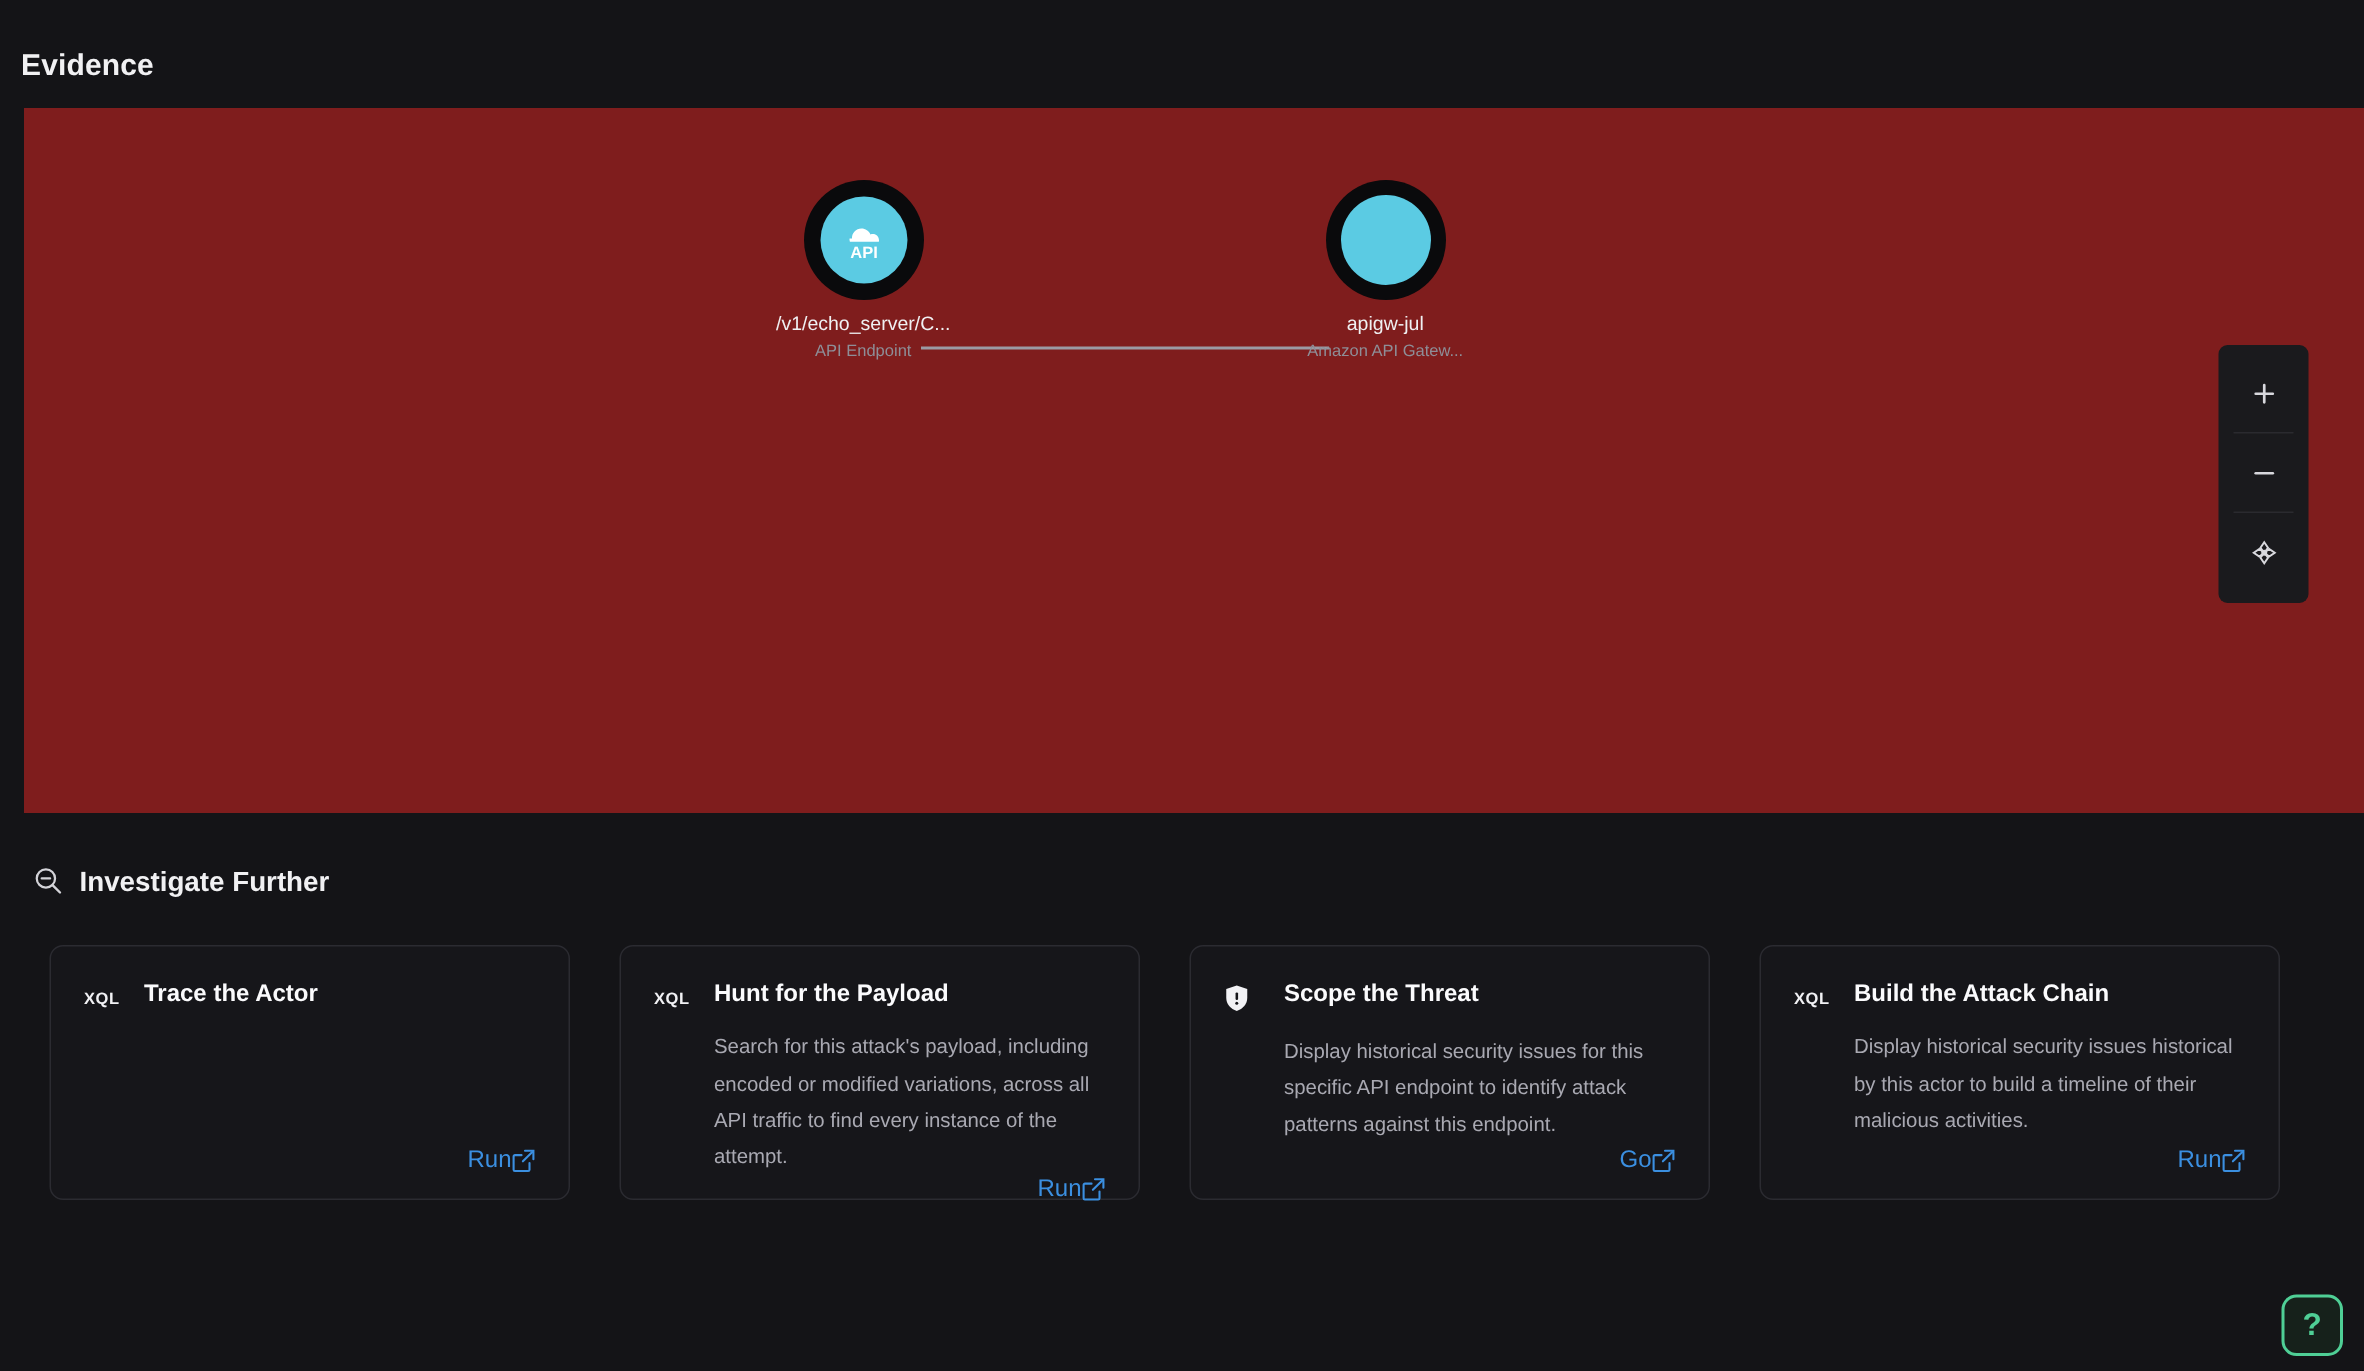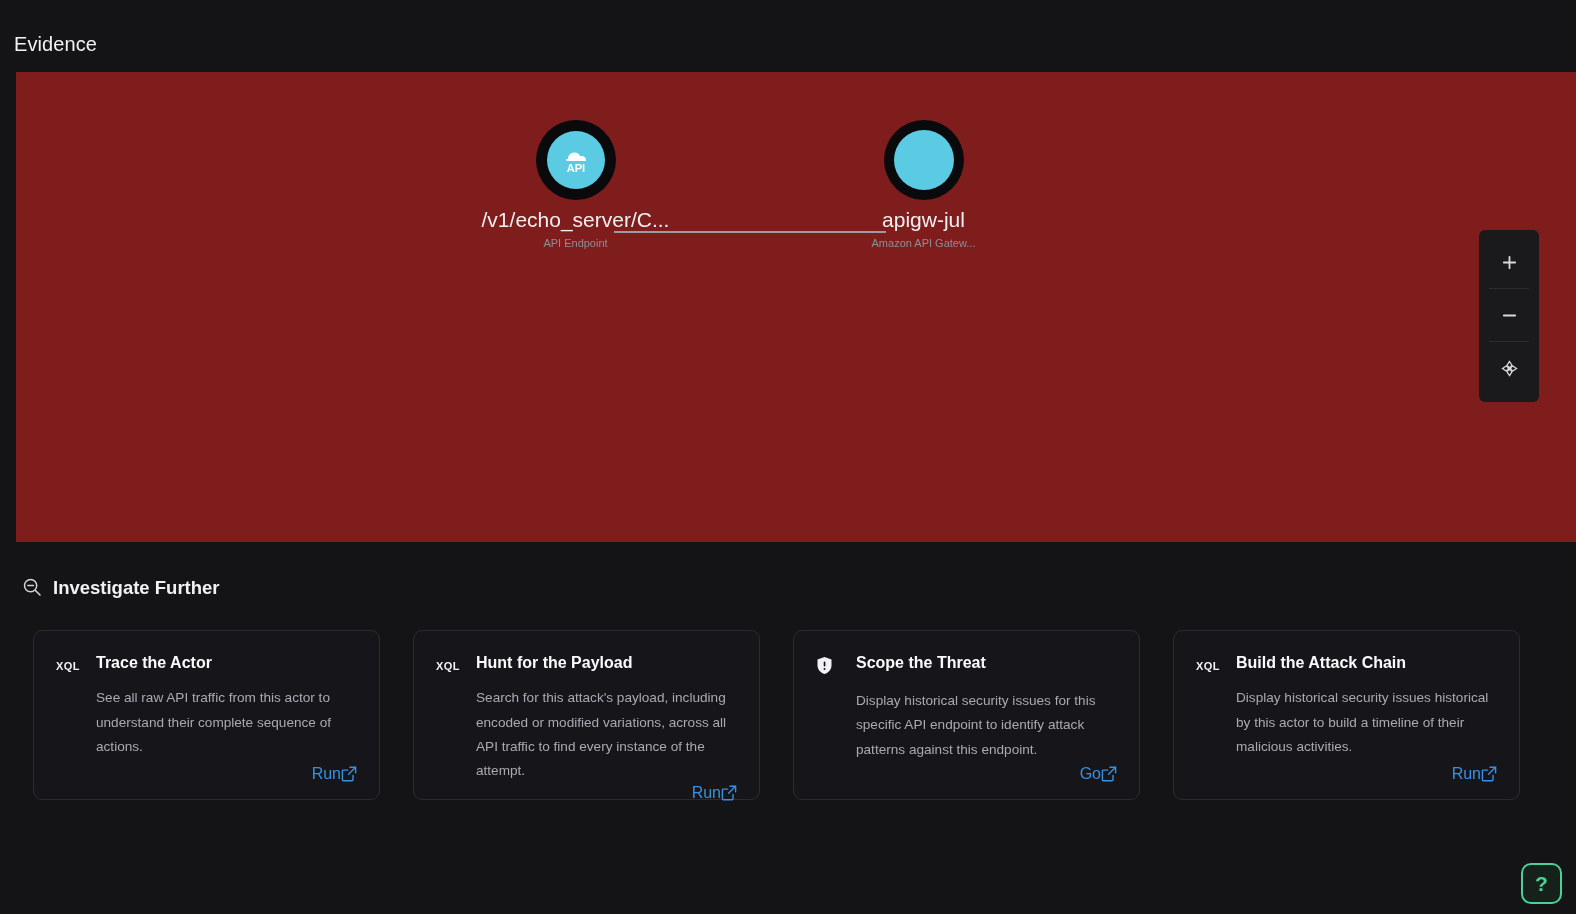--- a/index.html
+++ b/index.html
@@ -8,21 +8,21 @@
     background:#141417;
     font-family:"Liberation Sans", sans-serif;
     color:#e8e8ea;
     overflow:hidden;
   }
   .page { position:relative; width:1576px; height:914px; }
 
   
   .evidence-title {
     position:absolute; left:14px; top:33px;
-    font-size:20px; font-weight:normal; letter-spacing:.1px;
+    font-size:20px; font-weight:bold; letter-spacing:.1px;
     color:#f1f1f3;
   }
 
   
   .graph {
     position:absolute; left:16px; top:72px;
     width:1576px; height:470px;
     background:#7f1d1d;
   }
   .edge {
@@ -40,21 +40,21 @@
   .node-disc {
     width:58px; height:58px; border-radius:50%;
     background:#5bcbe3;
     display:flex; flex-direction:column;
     align-items:center; justify-content:center;
   }
   .node-disc.plain { width:60px; height:60px; }
   .api-glyph { position:relative; width:34px; height:30px; }
   .api-glyph svg { display:block; }
   .node-label {
-    margin-top:8px; font-size:21px; color:#f0f0f2;
+    margin-top:8px; font-size:13px; color:#f0f0f2;
     white-space:nowrap;
   }
   .node-sub {
     margin-top:5px; font-size:11px; color:#8e8e97;
     white-space:nowrap;
   }
   #node-endpoint { left:437px; top:48px; width:245px; }
   #node-gateway  { left:785px; top:48px; width:245px; }
 
   
@@ -204,21 +204,20 @@
     <span class="s-text">Investigate Further</span>
   </div>
 
   <div class="cards">
 
     <div class="card">
       <div class="card-head">
         <span class="card-badge">XQL</span>
         <span class="card-title">Trace the Actor</span>
       </div>
-      <div class="card-desc">See all raw API traffic from this actor to understand their complete sequence of actions.</div>
       <div class="card-foot">
         <span class="card-action">Run</span>
         <span class="ext-icon">
           <svg width="16" height="16" viewBox="0 0 16 16">
             <path d="M9 1.2h5.6v5.6" stroke="#3b8fe0" stroke-width="1.4" fill="none" stroke-linecap="round"></path>
             <path d="M14.2 1.6 L7.6 8.2" stroke="#3b8fe0" stroke-width="1.4" stroke-linecap="round"></path>
             <path d="M12 9.4v4.4a.9.9 0 0 1-.9.9H2.3a.9.9 0 0 1-.9-.9V5a.9.9 0 0 1 .9-.9h4.4" stroke="#3b8fe0" stroke-width="1.4" fill="none" stroke-linecap="round"></path>
           </svg>
         </span>
       </div>

